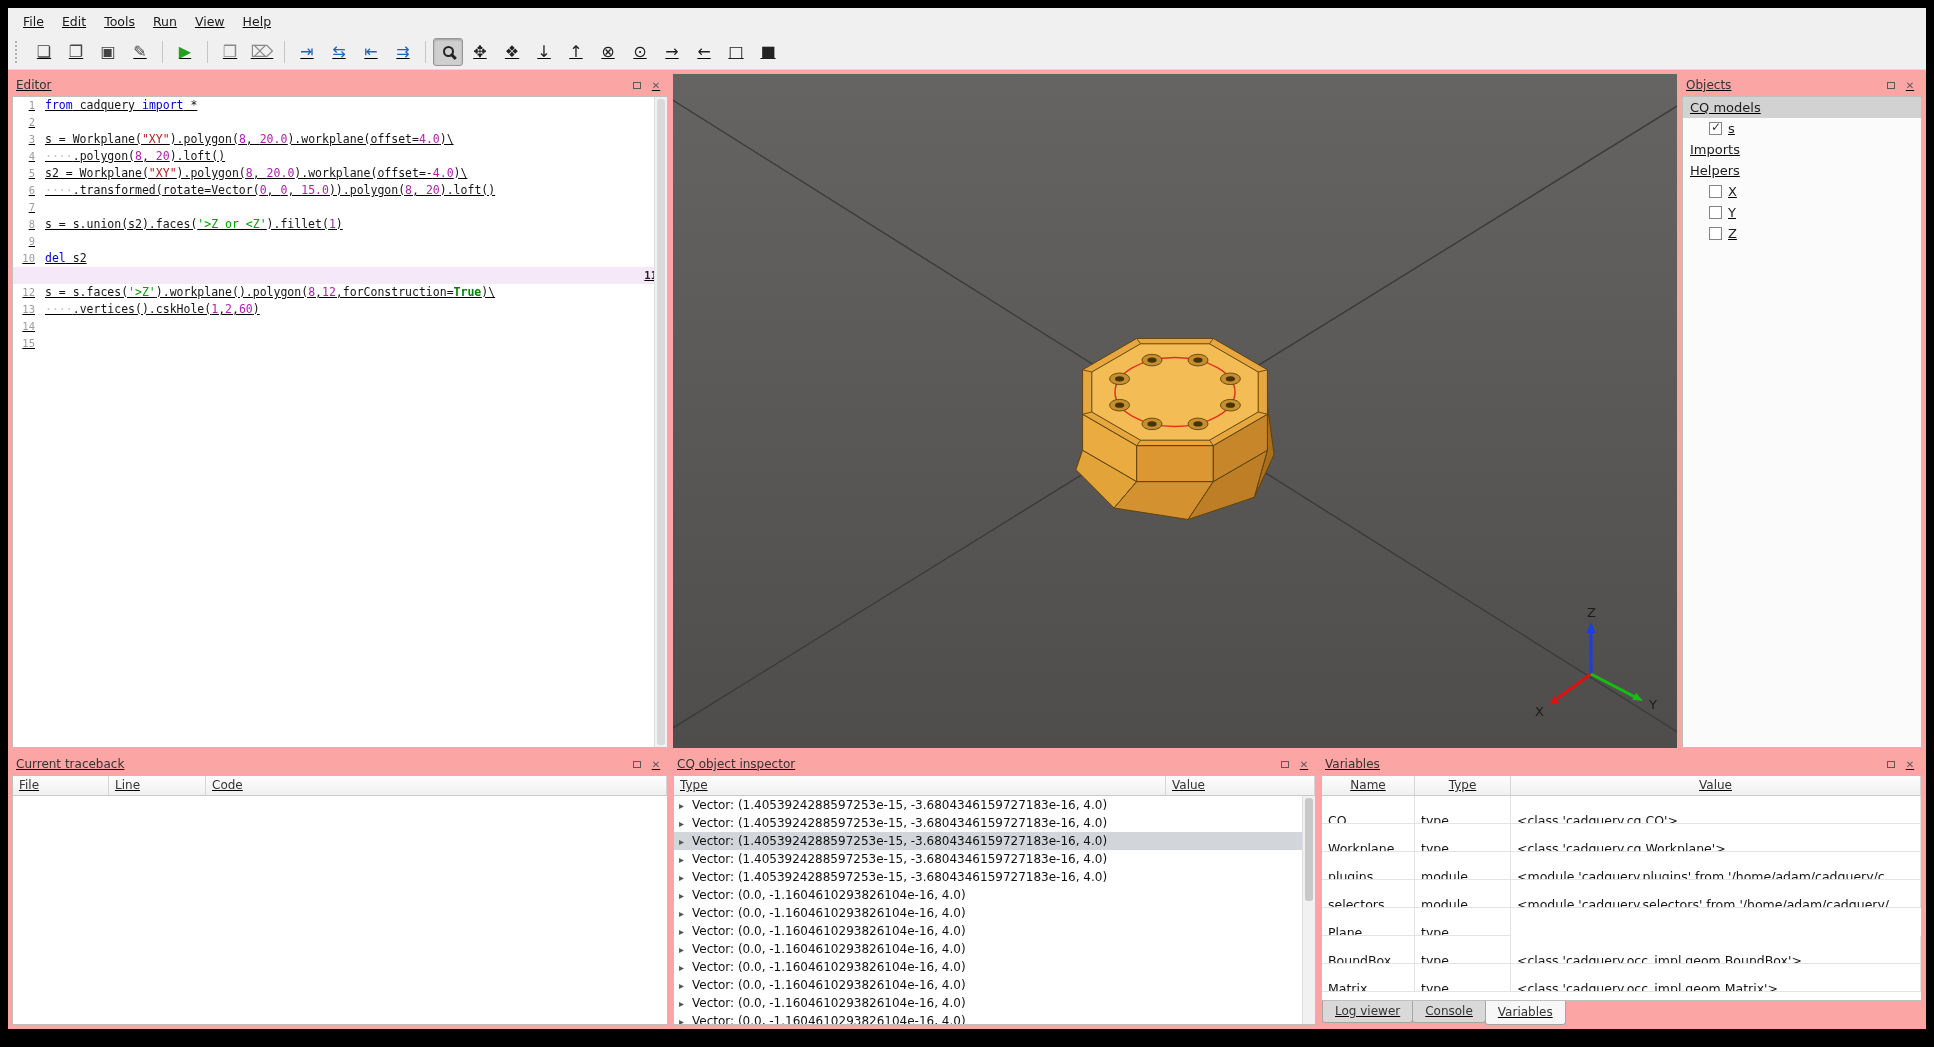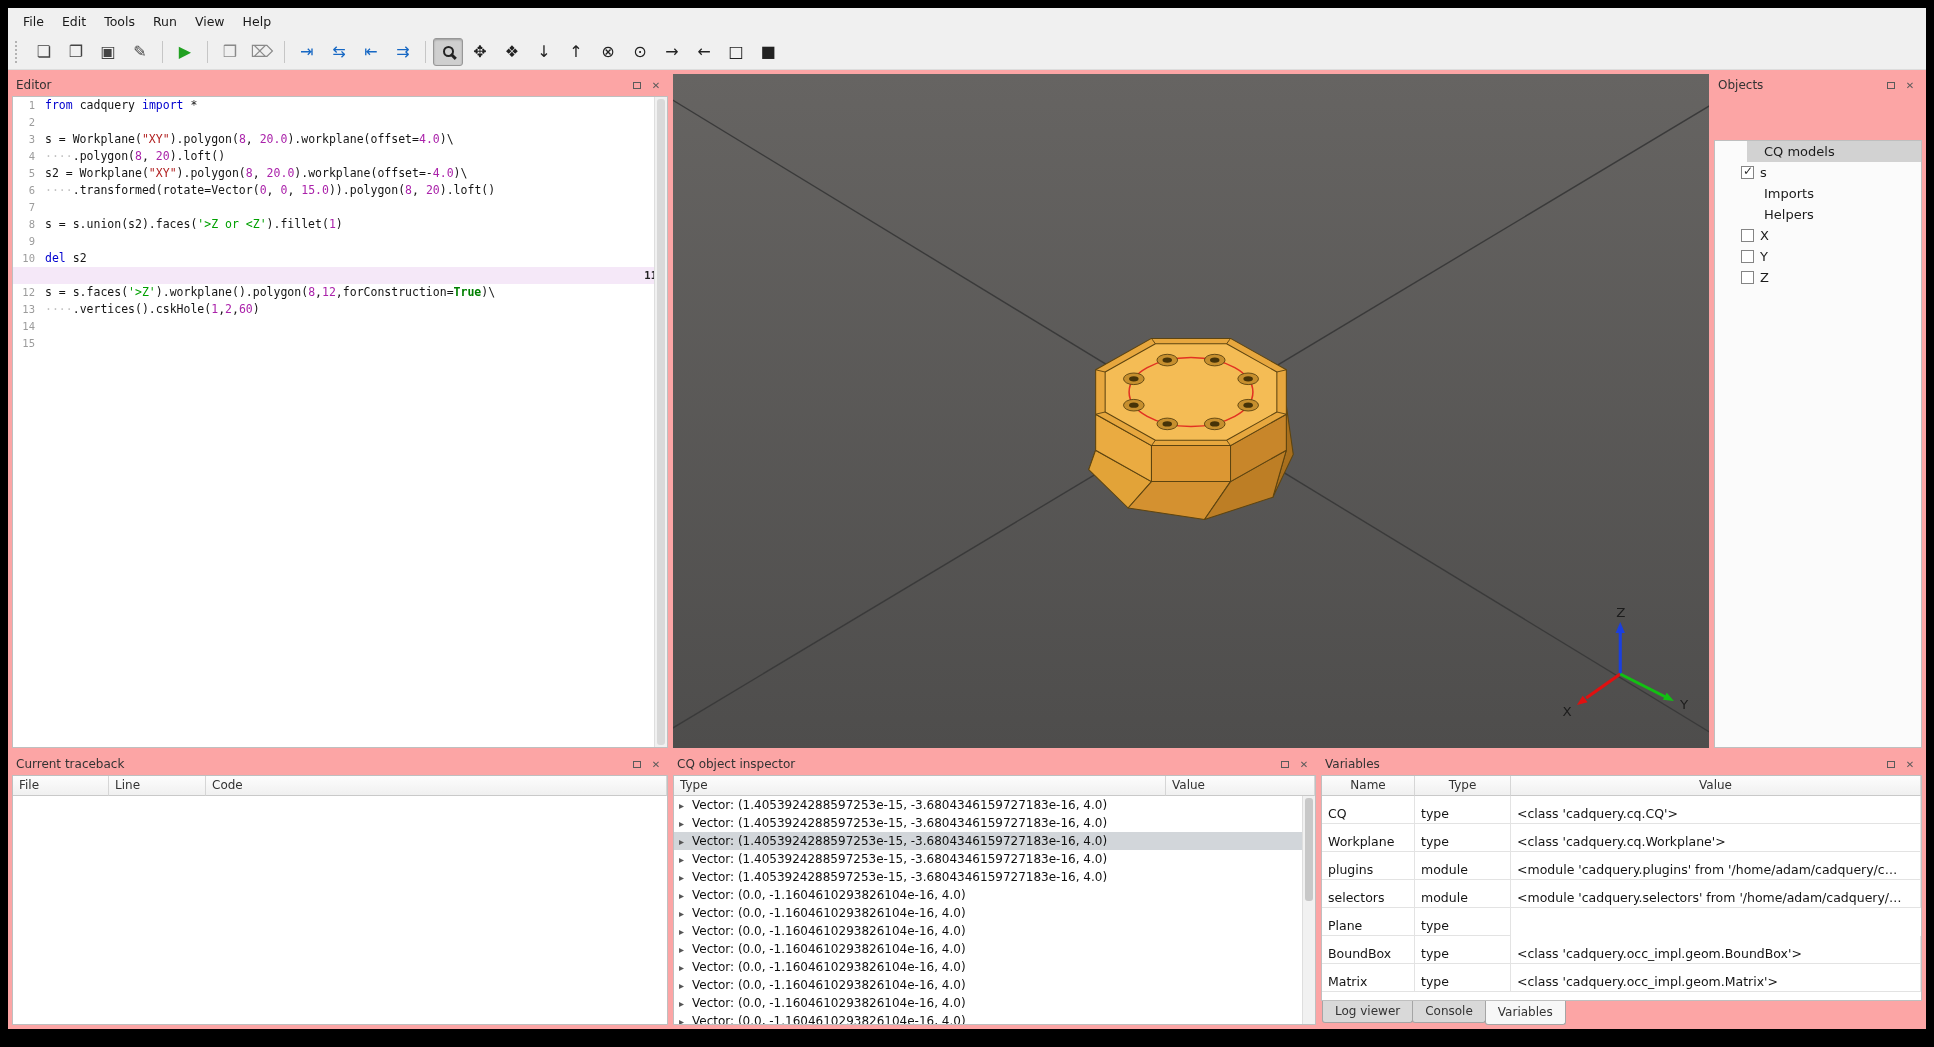--- a/index.html
+++ b/index.html
@@ -1,17 +1,17 @@
 <!DOCTYPE html>
 <html style="--vp-bg-top: #666462; --vp-bg-bottom: #4e4d4c; --vp-axis-line: #3a3a3a; --vp-top-face: #f4bc55; --vp-bevel: #e7a73e; --vp-side-left: #eaab41; --vp-side-center: #dc9733; --vp-side-right: #c8862a; --vp-lower-left: #e2a338; --vp-lower-center: #d49130; --vp-lower-right: #bd7e25; --vp-edge-left: #cf9430; --vp-edge-right: #a86f1d; --vp-hole: #c68f2e; --vp-hole-inner: #463308; --vp-edge: #5d4410; --vp-construction: #e23222; --vp-axis-x: #e01010; --vp-axis-y: #12c012; --vp-axis-z: #1a3fe0; --vp-triad-label: #1c1c1c;"><head>
 <meta charset="utf-8">
 <style>
   * { box-sizing: border-box; margin: 0; padding: 0; }
   html,body { width:1934px; height:1047px; background:#000; font-family:"DejaVu Sans","Liberation Sans",sans-serif; }
-  #window { position:absolute; left:8px; top:8px; width:1918px; height:1021px; background:#efefef; display:flex; flex-direction:column; overflow:hidden; }
+  #window { position:absolute; left:8px; top:8px; width:1918px; height:1021px; background:#efefef; display:flex; flex-direction:column; overflow:hidden;text-decoration:underline; }
 
   
   .menubar { height:26px; display:flex; align-items:center; padding-left:6px; background:#f0f0f0; }
   .menu-item { padding:4px 9px; font-size:12.5px; color:#1a1a1a; cursor:default; }
 
   
   .toolbar { height:36px; display:flex; align-items:center; padding-left:4px; background:#f0f0f0; border-bottom:1px solid #dddddd; }
   .tb-handle { width:6px; height:22px; border-left:2px dotted #b3b3b3; margin:0 7px 0 3px; }
   .tb-sep { width:1px; height:22px; background:#c6c6c6; margin:0 6px; }
   .tb-btn { width:30px; height:28px; display:flex; align-items:center; justify-content:center; border-radius:3px; margin:0 1px; }
@@ -27,21 +27,21 @@
   .row-bottom { flex:1; min-height:0; }
 
   .panel { display:flex; flex-direction:column; min-width:0; }
   .panel-title { height:22px; display:flex; align-items:center; padding:0 4px; font-size:12px; color:#333; flex:none; }
   .pbtns { margin-left:auto; display:flex; align-items:center; gap:3px; }
   .pbtn { width:16px; height:15px; display:flex; align-items:center; justify-content:center; color:#5a5a5a; font-size:10px; }
   .float-box { width:8px; height:7px; border:1px solid #5a5a5a; display:block; }
   .panel-body { flex:1; background:#fff; border:1px solid #bfbfbf; position:relative; overflow:hidden; min-height:0; }
 
   .editor-panel, .traceback-panel { width:656px; flex:none; }
-  .objects-panel { width:208px; flex:none;gap:44px; }
+  .objects-panel { width:240px; flex:none; }
   .inspector-panel { width:643px; flex:none; }
   .var-col { flex:1; display:flex; flex-direction:column; min-width:0; }
   .var-col .panel { flex:1; min-height:0; }
 
   
   .editor-body { font-family:"DejaVu Sans Mono","Liberation Mono",monospace; }
   .ed-line { display:flex; height:17px; line-height:17px; }
   .ed-line.current { background:#f5e8f8;justify-content:flex-end; }
   .ed-num { width:32px; flex:none; text-align:right; padding-right:10px; color:#9c9c9c; font-size:10.5px; }
   .ed-line.current .ed-num { color:#222; font-weight:bold; }
@@ -79,21 +79,21 @@
   .tri-y { stroke:var(--vp-axis-y,#12c012); stroke-width:3; }
   .tri-z { stroke:var(--vp-axis-z,#1a3fe0); stroke-width:3; }
   .tri-hx { fill:var(--vp-axis-x,#e01010); }
   .tri-hy { fill:var(--vp-axis-y,#12c012); }
   .tri-hz { fill:var(--vp-axis-z,#1a3fe0); }
   .tri-label { fill:var(--vp-triad-label,#1c1c1c); font-size:13px; font-family:"DejaVu Sans",sans-serif; }
 
   
   .objects-body { background:#fbfbfb; }
   .tree-row { height:21px; display:flex; align-items:center; font-size:13px; color:#1c1c1c; }
-  .tree-row.lvl0 { padding-left:17px;margin-left:32px; }
+  .tree-row.lvl0 { padding-left:7px; }
   .tree-row.lvl1 { padding-left:26px; }
   .tree-row.group { background:#d2d2d2; }
   .cb { width:13px; height:13px; border:1px solid #848484; background:#fff; margin-right:6px; position:relative; flex:none; }
   .cb.checked::after { content:"✓"; position:absolute; left:1px; top:-3px; font-size:12px; font-weight:bold; color:#2d2d2d; }
 
   
   .thead { display:flex; height:20px; flex:none; }
   .th { background:linear-gradient(#fdfdfd,#f0f0f0); border-right:1px solid #d6d6d6; border-bottom:1px solid #c9c9c9; padding:2px 6px; font-size:12px; color:#333; white-space:nowrap; overflow:hidden; }
   .traceback-head .th:nth-child(1) { width:96px; }
   .traceback-head .th:nth-child(2) { width:97px; }
@@ -108,21 +108,21 @@
   
   .insp-rows { position:absolute; top:20px; left:0; right:13px; bottom:0; overflow:hidden; }
   .insp-row { height:18px; line-height:18px; font-size:12px; color:#111; padding-left:5px; white-space:nowrap; }
   .insp-row.selected { background:#d2d6da; }
   .insp-row .tri { display:inline-block; width:13px; color:#555; font-size:10px; }
   .insp-scroll { position:absolute; top:20px; right:0; bottom:0; width:13px; background:#f1f1f1; border-left:1px solid #dedede; }
   .insp-scroll .sb-handle { position:absolute; top:2px; left:2px; right:2px; height:45%; background:#c8c8c8; border-radius:3px; }
 
   
   .var-row { display:flex; height:28px; }
-  .var-cell { border-right:1px solid #e3e3e3; border-bottom:1px solid #e3e3e3; padding:4px 6px; line-height:27px; font-size:12.5px; color:#141414; white-space:nowrap; overflow:hidden; }
+  .var-cell { border-right:1px solid #e3e3e3; border-bottom:1px solid #e3e3e3; padding:11px 6px; line-height:27px; font-size:12.5px; color:#141414; white-space:nowrap; overflow:hidden; }
   .var-cell.c0 { width:93px; flex:none; }
   .var-cell.c1 { width:96px; flex:none; }
   .var-cell.c2 { flex:1; }
 
   
   .tabbar { height:24px; display:flex; align-items:flex-start; padding-left:1px; flex:none; }
   .tab { height:22px; line-height:20px; padding:0 12px; font-size:12px; color:#333; background:#d9d9d9; border:1px solid #a5a5a5; border-top:none; border-radius:0 0 3px 3px; margin-right:-1px; }
   .tab.active { background:#f7f7f7; height:24px; line-height:22px; z-index:2; position:relative; }
 </style>
 </head>

